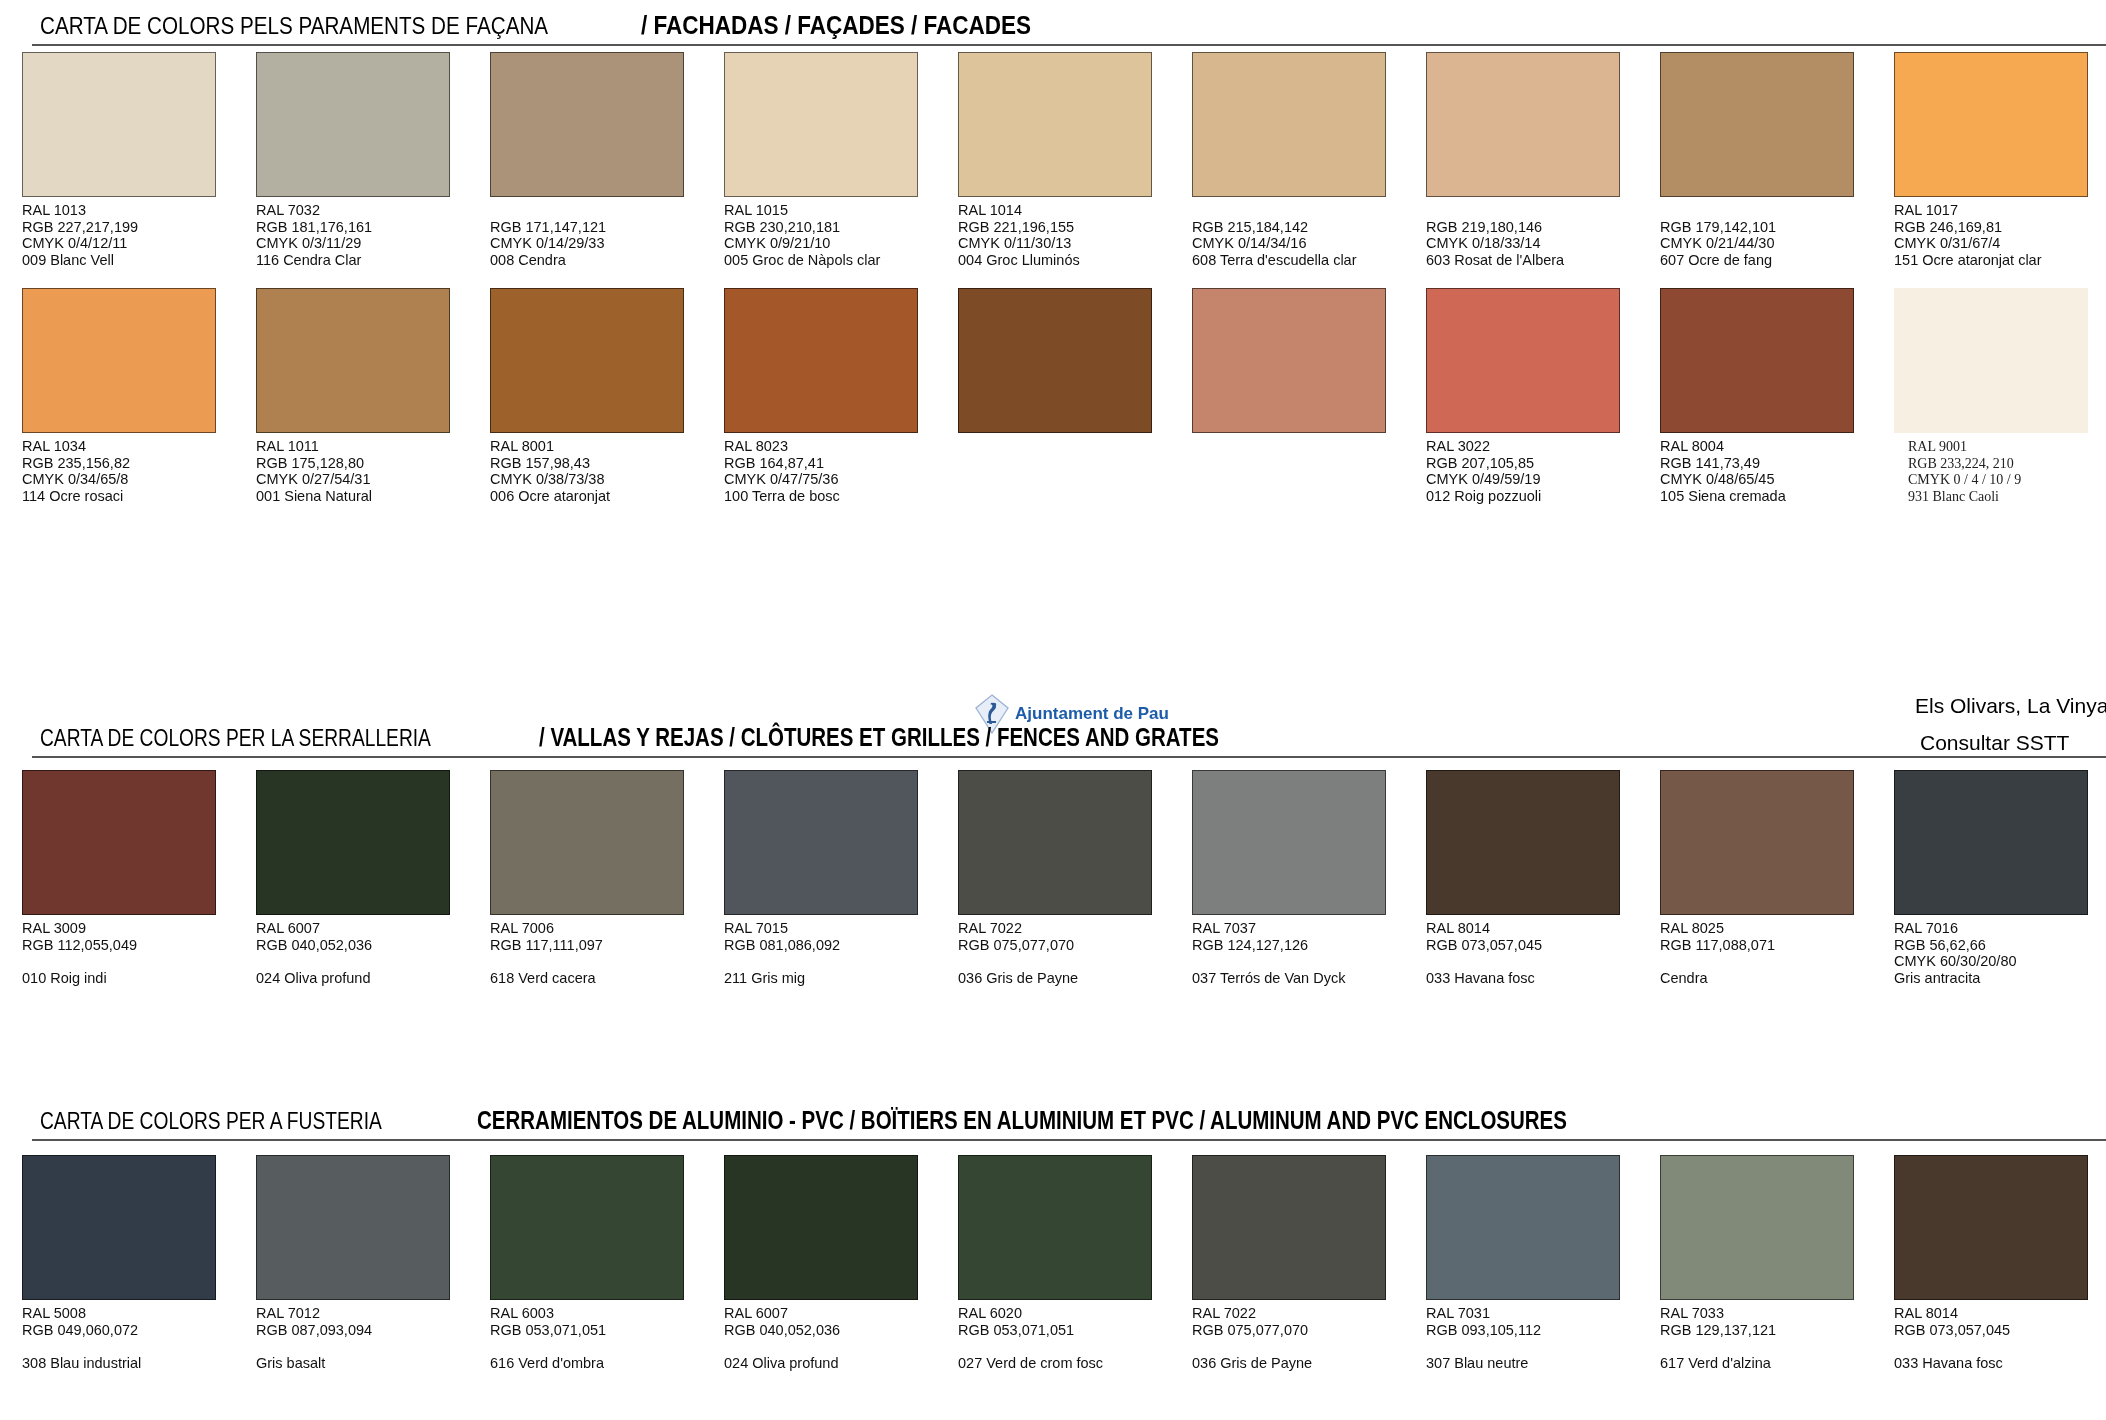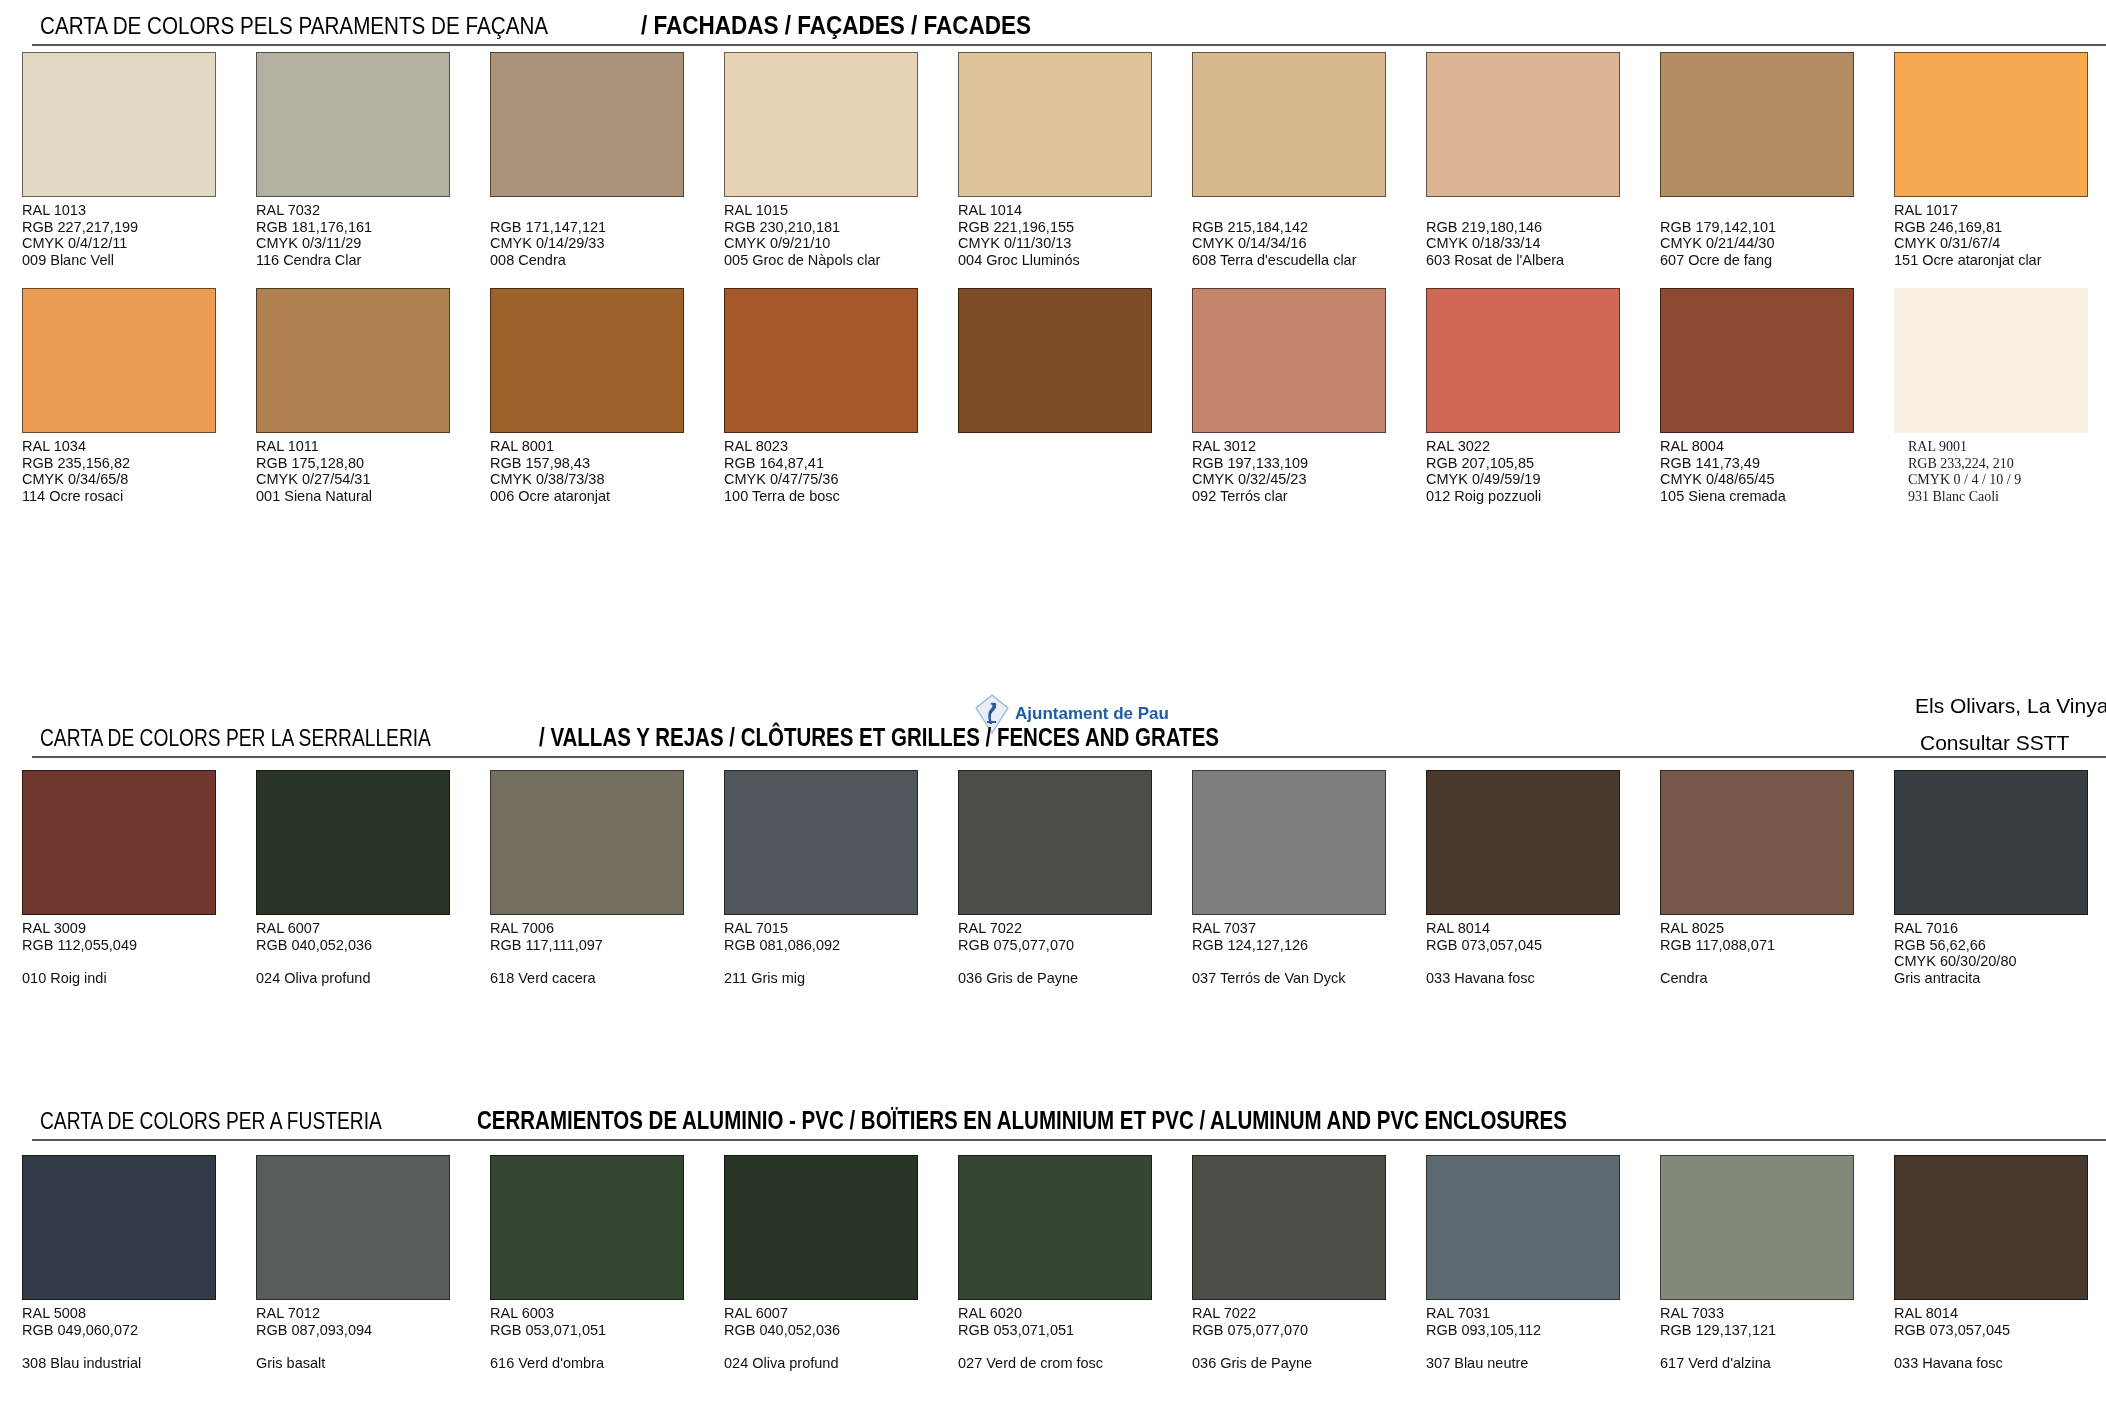--- a/index.html
+++ b/index.html
@@ -259,26 +259,20 @@
           <div>RGB 164,87,41</div>
           <div>CMYK 0/47/75/36</div>
           <div>100 Terra de bosc</div>
         </div>
       </div>
       <div class="cell">
         <div class="chip" style="background: rgb(126, 75, 39);"></div>
       </div>
       <div class="cell">
         <div class="chip" style="background: rgb(197, 133, 109);"></div>
-        <div class="meta">
-          <div>RAL 3012</div>
-          <div>RGB 197,133,109</div>
-          <div>CMYK 0/32/45/23</div>
-          <div>092 Terrós clar</div>
-        </div>
       </div>
       <div class="cell">
         <div class="chip" style="background: rgb(207, 105, 85);"></div>
         <div class="meta">
           <div>RAL 3022</div>
           <div>RGB 207,105,85</div>
           <div>CMYK 0/49/59/19</div>
           <div>012 Roig pozzuoli</div>
         </div>
       </div>

